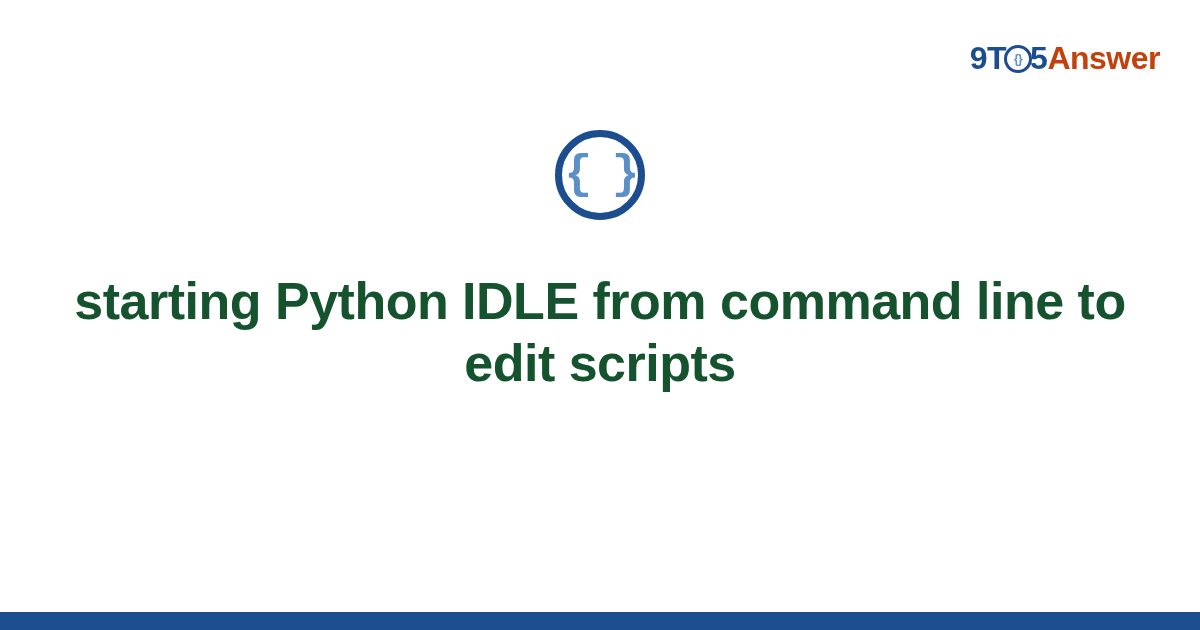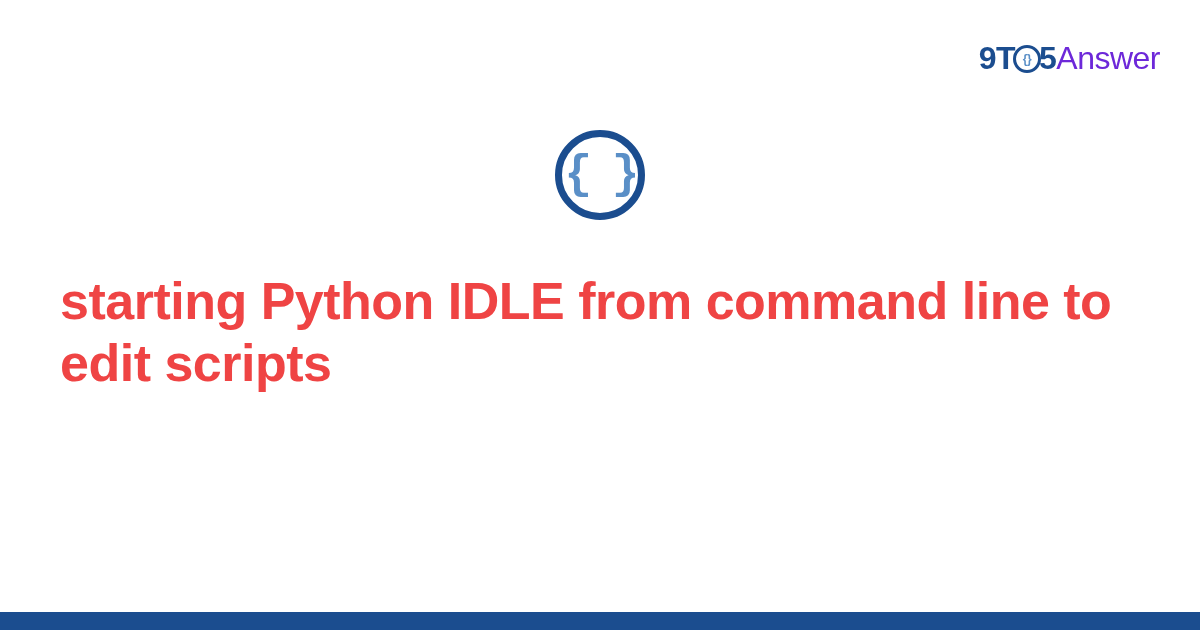--- a/index.html
+++ b/index.html
@@ -46,22 +46,22 @@
       border: 3px solid #1b4d8f;
       border-radius: 50%;
       display: inline-flex;
       align-items: center;
       justify-content: center;
       font-size: 12px;
       color: #5a8fc7;
       font-weight: 700;
     }
     .brand .answer {
-      color: #6d28d9;
-      font-weight: 400;
+      color: #c2410c;
+      font-weight: 700;
       margin-top: 15px;
     }
     .center-icon {
       position: absolute;
       top: 130px;
       left: 50%;
       transform: translateX(-50%);
       width: 90px;
       height: 90px;
       border: 7px solid #1b4d8f;
@@ -77,24 +77,24 @@
       font-family: "Courier New", monospace;
       letter-spacing: -4px;
       line-height: 1;
     }
     .title {
       position: absolute;
       top: 270px;
       left: 50%;
       transform: translateX(-50%);
       width: 100%;
-      text-align: left;
+      text-align: center;
       font-size: 52px;
       font-weight: 700;
-      color: #ef4444;
+      color: #14532d;
       line-height: 1.2;
       letter-spacing: -0.5px;
       padding: 0 60px;
     }
     .bottom-bar {
       position: absolute;
       bottom: 0;
       left: 0;
       width: 100%;
       height: 18px;

